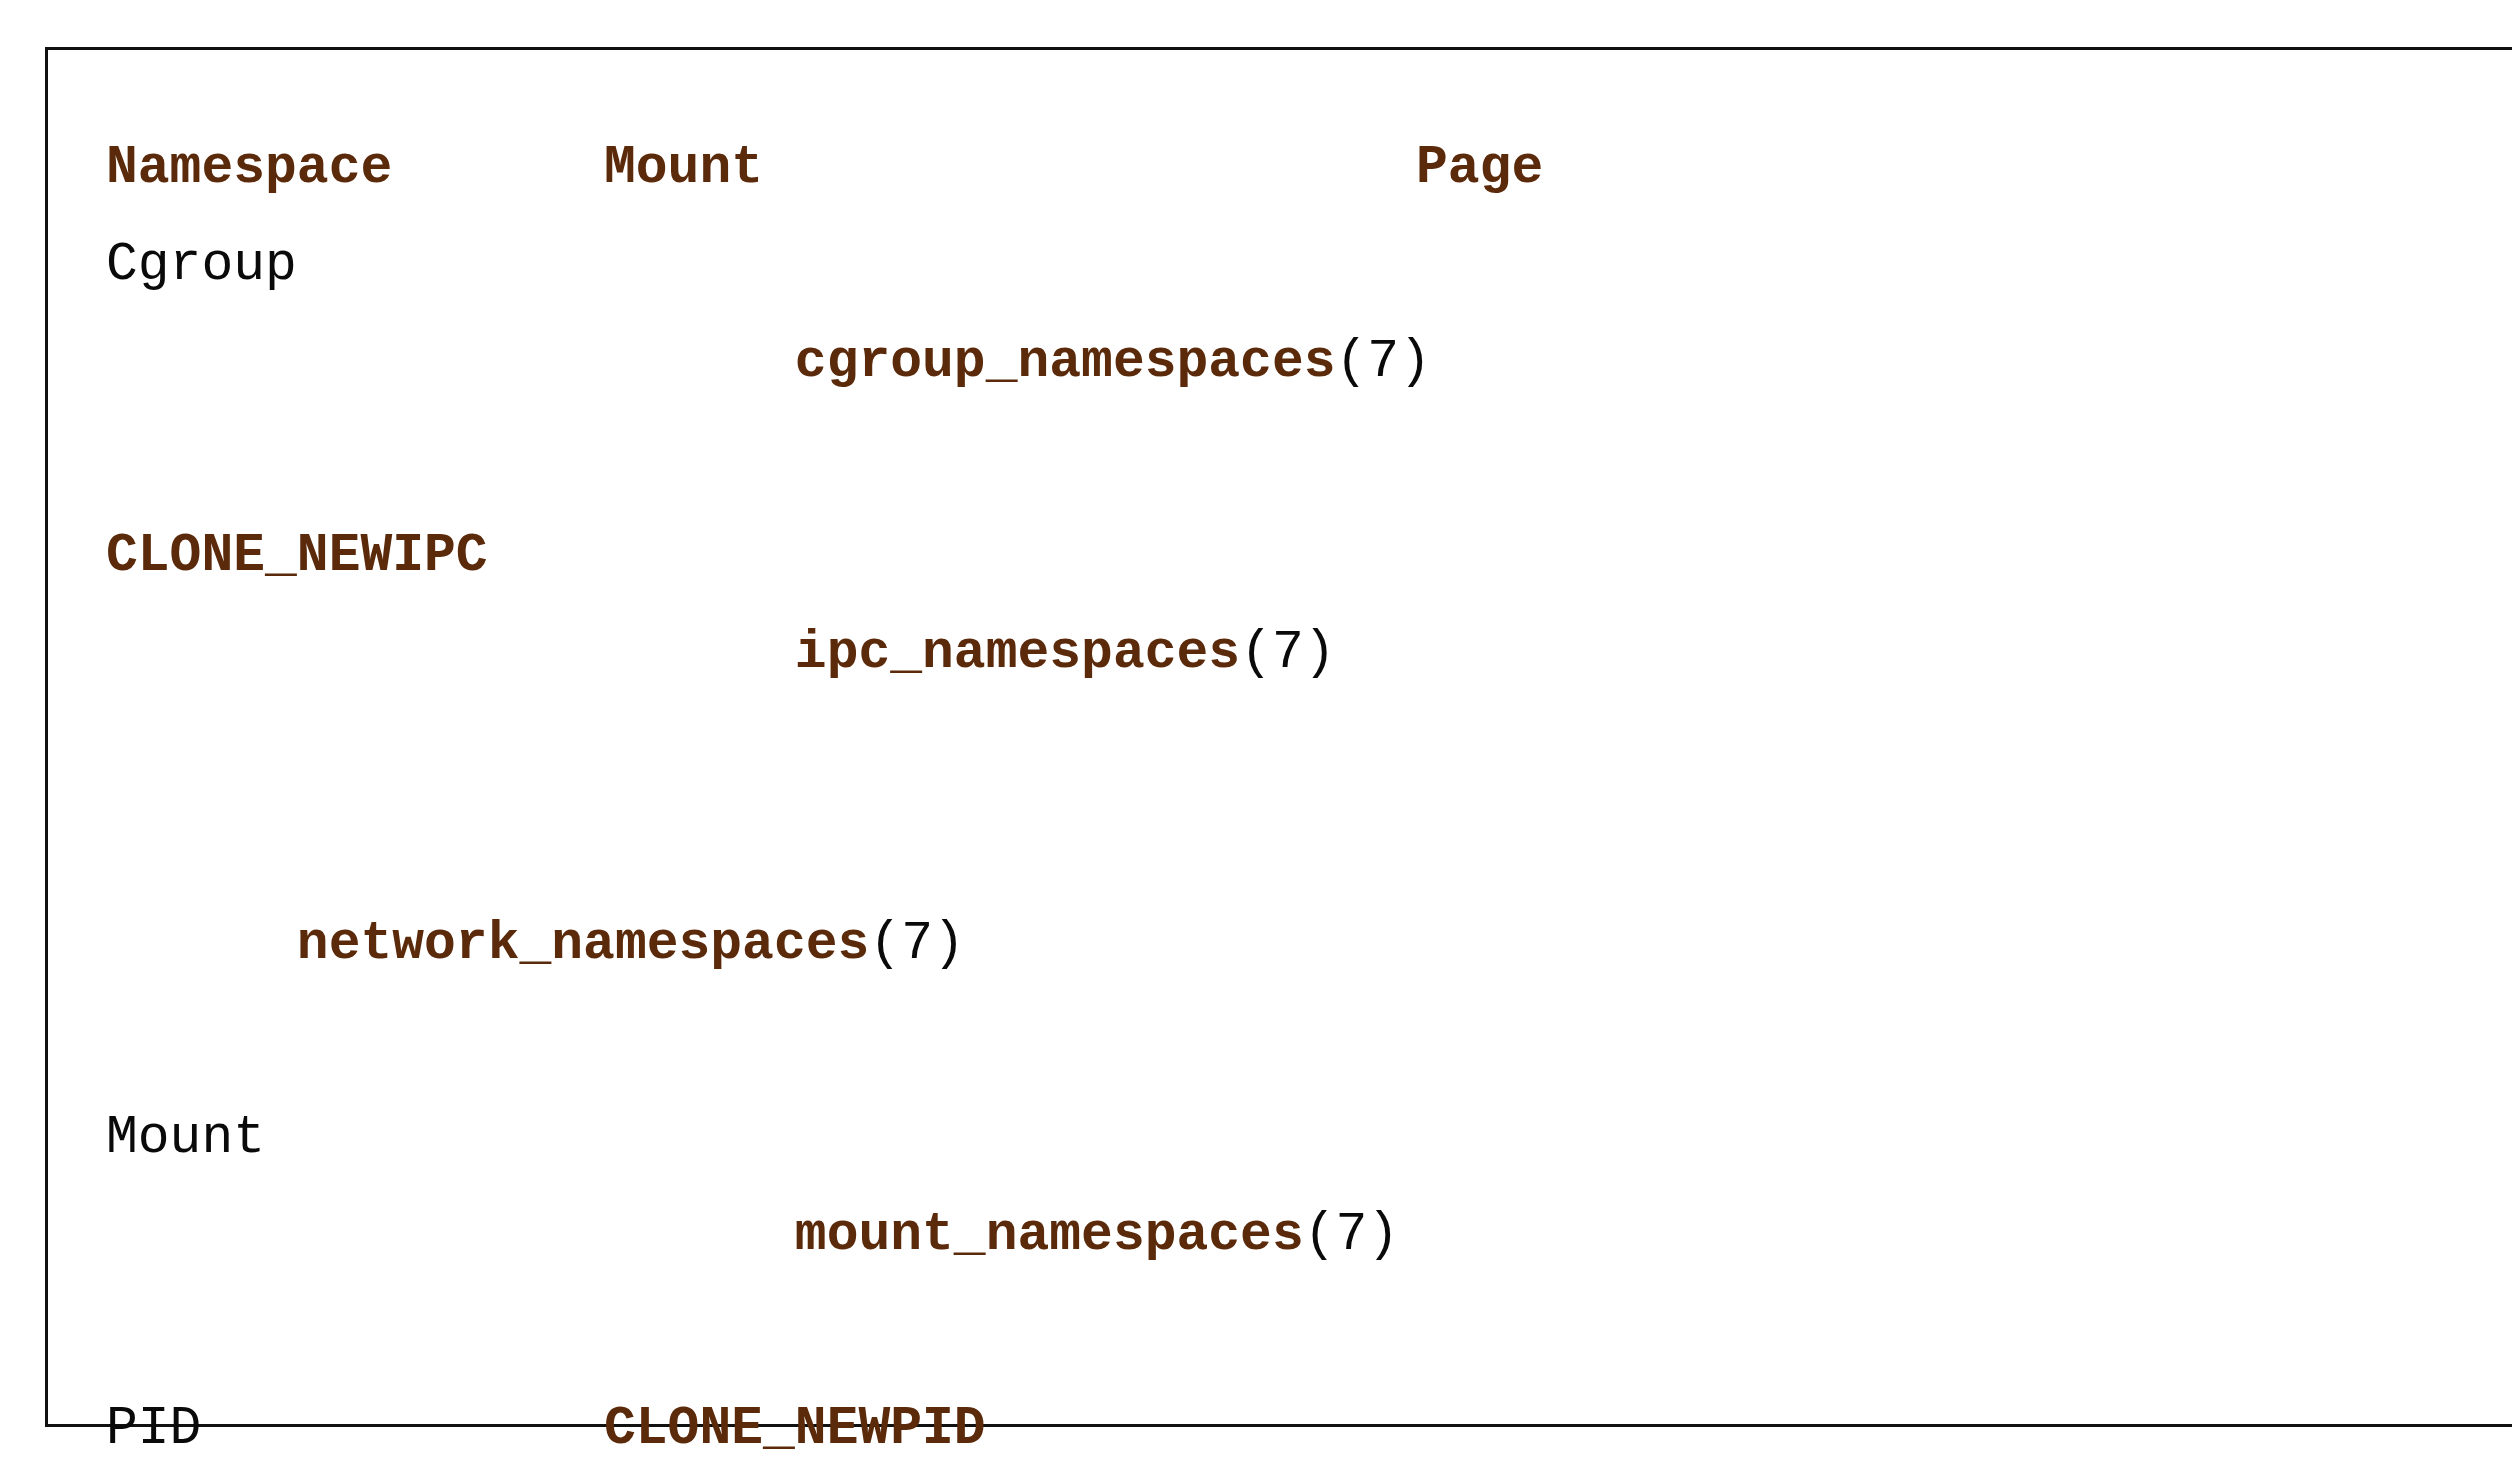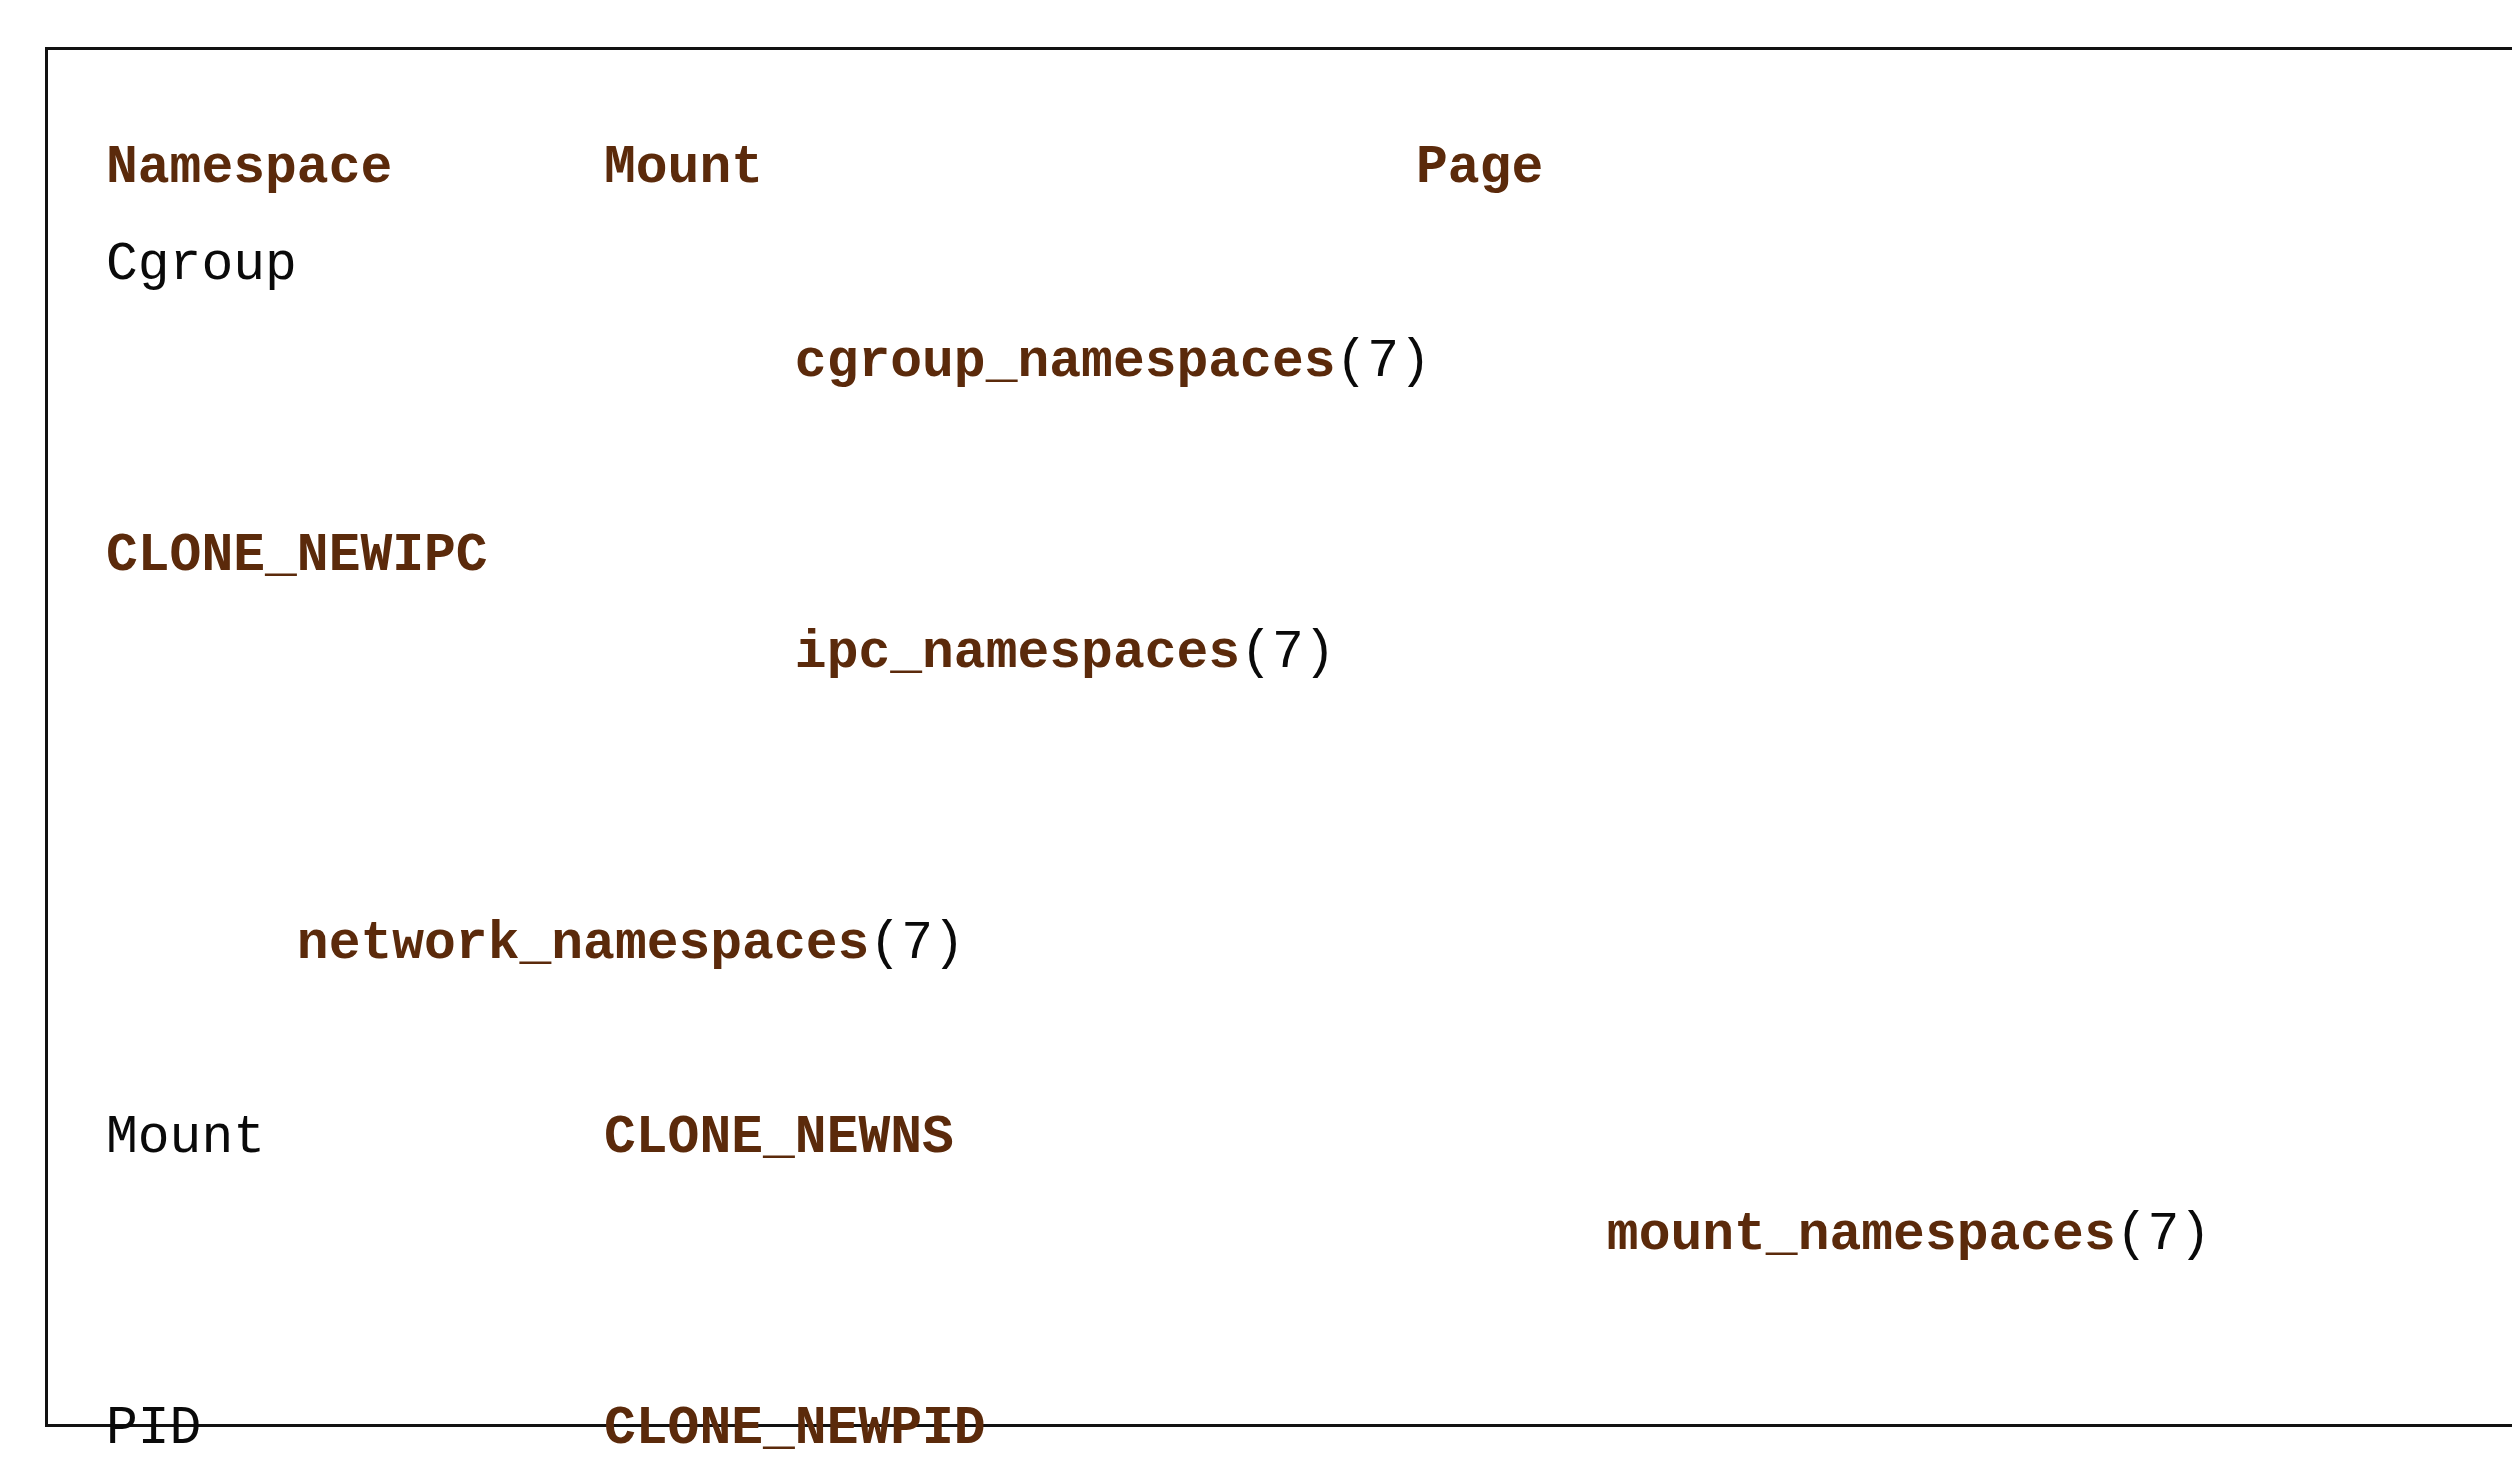--- a/index.html
+++ b/index.html
@@ -86,21 +86,20 @@
 
   <div class="row">
     <div class="cell">
       <span class="page-link">network_namespaces</span><span class="page-section">(7)</span>
     </div>
 
   </div>
 
   <div class="row">
     <div class="cell ns-cell">Mount</div>
-    <div class="cell flag-cell">CLONE_NEWNS</div>
     <div class="cell">
       <span class="page-link">mount_namespaces</span><span class="page-section">(7)</span>
     </div>
 
   </div>
 
   <div class="row">
     <div class="cell ns-cell">PID</div>
     <div class="cell flag-cell">CLONE_NEWPID</div>
     <div class="cell">

